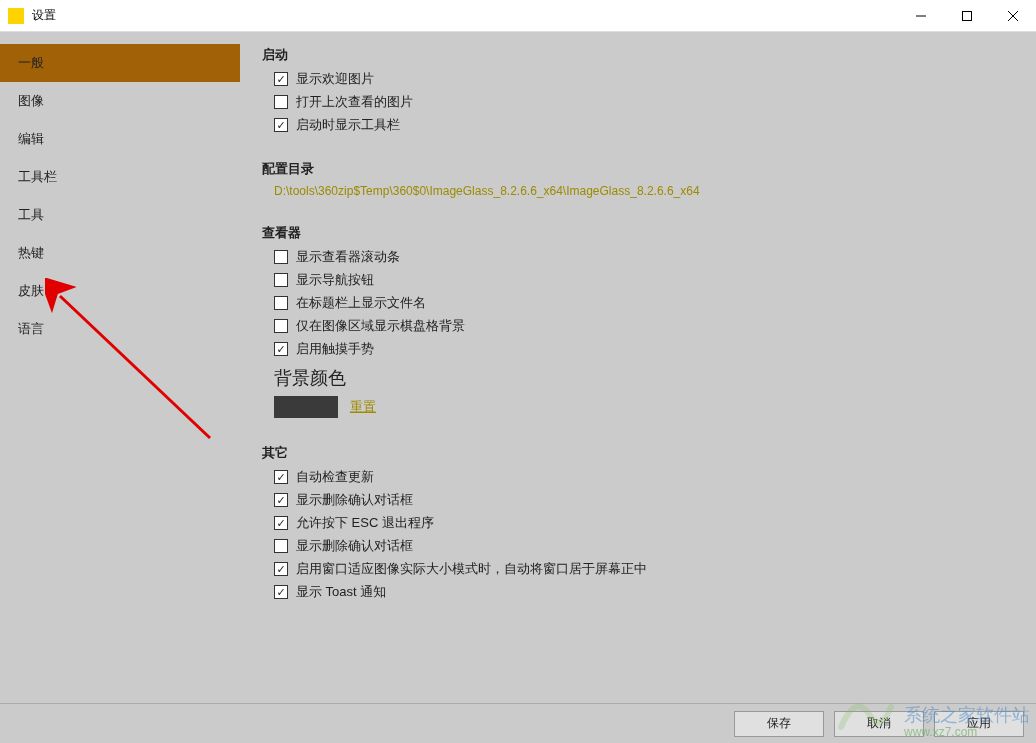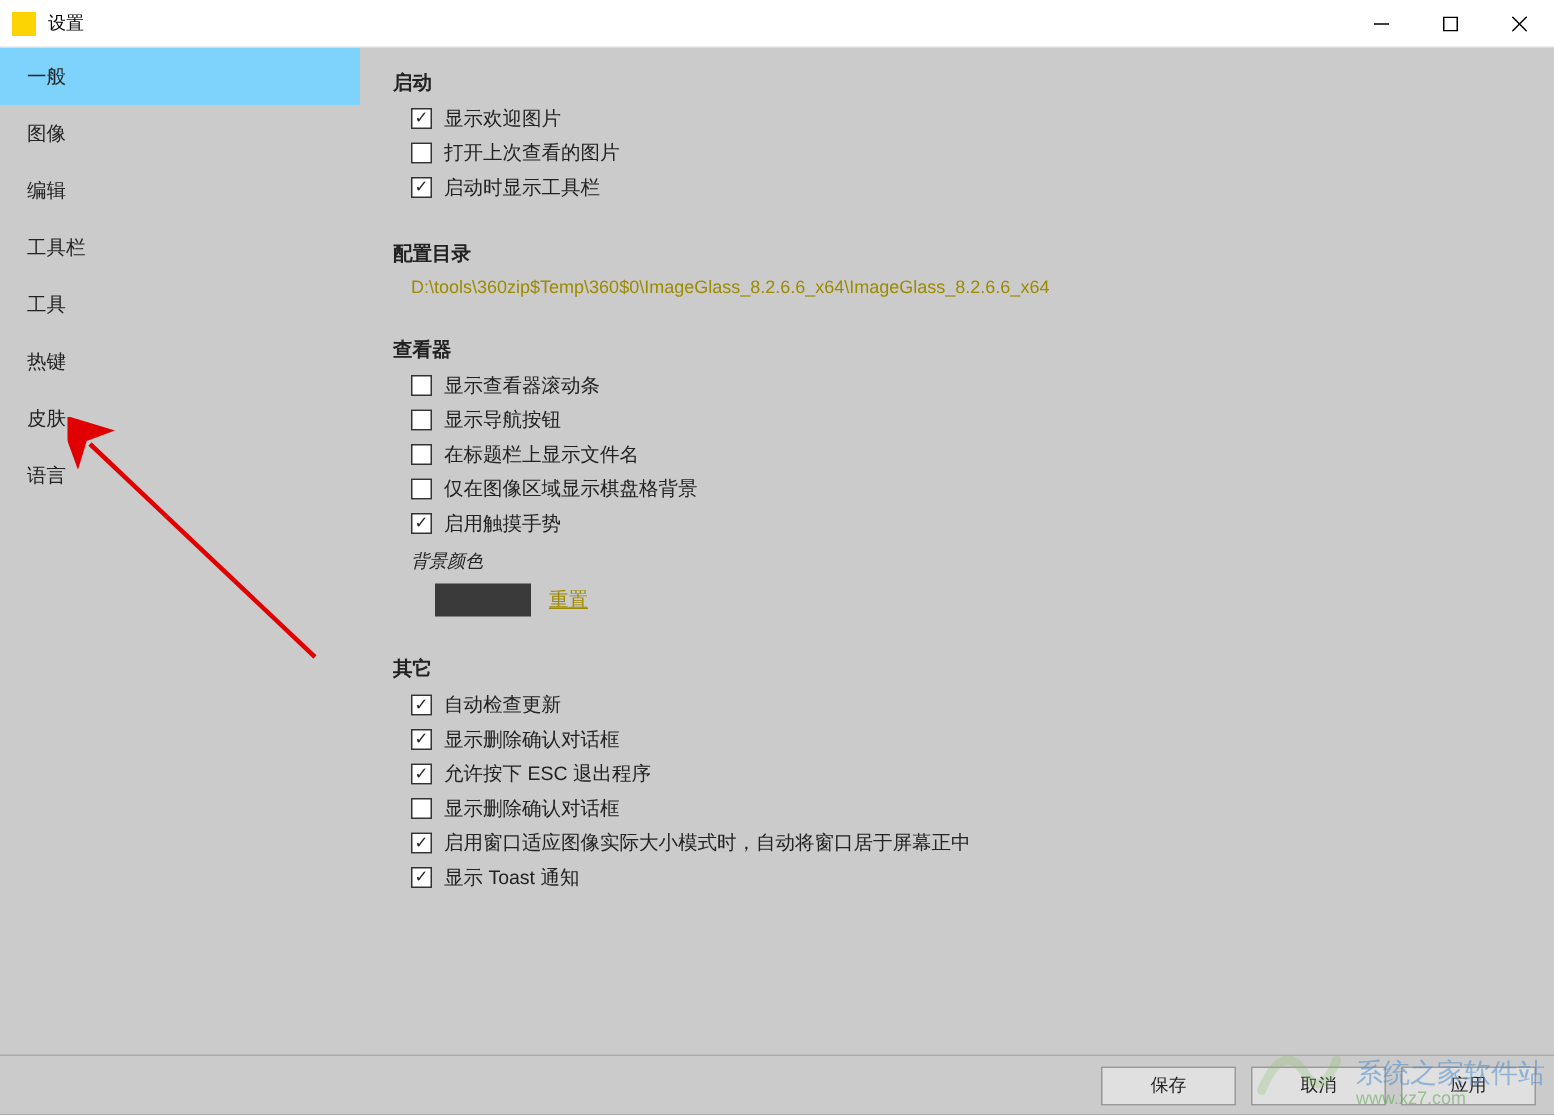--- a/index.html
+++ b/index.html
@@ -65,21 +65,22 @@
   background: #cbcbcb;
   display: flex;
   flex-direction: column;
 }
 .sidebar-item {
   padding: 10px 18px;
   color: #222;
   font-size: 13px;
 }
 .sidebar-item.active {
-  background: #7dd3fc;
+  background: #a16207;
+  margin-top: 12px;
 }
 .content {
   flex: 1;
   background: #cbcbcb;
   padding: 14px 22px 12px 22px;
   overflow-y: auto;
   position: relative;
 }
 .group-title {
   font-weight: bold;
@@ -112,29 +113,28 @@
   color: #222;
   line-height: 1;
 }
 .config-path {
   color: #9c8a00;
   font-size: 12px;
   margin-left: 12px;
   margin-top: 4px;
 }
 .sub-label {
-  font-size: 12px;
+  font-size: 18px;
   color: #222;
   margin: 8px 0 6px 12px;
-  font-style: italic;
 }
 .color-row {
   display: flex;
   align-items: center;
-  margin-left: 28px;
+  margin-left: 12px;
 }
 .color-swatch {
   width: 64px;
   height: 22px;
   background: #3a3a3a;
   margin-right: 12px;
 }
 .reset-link {
   color: #9c8a00;
   text-decoration: underline;

